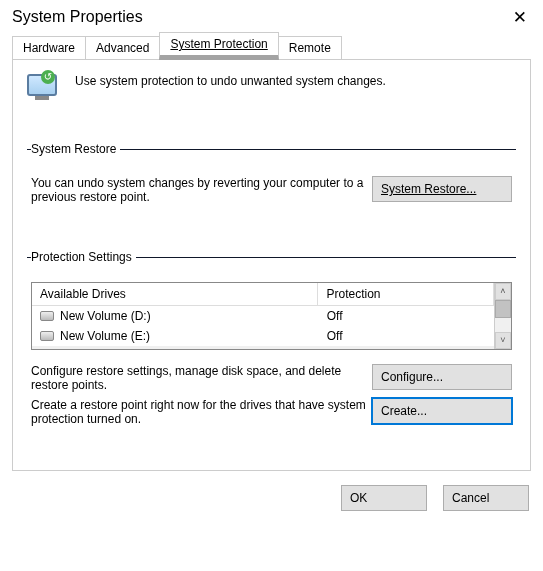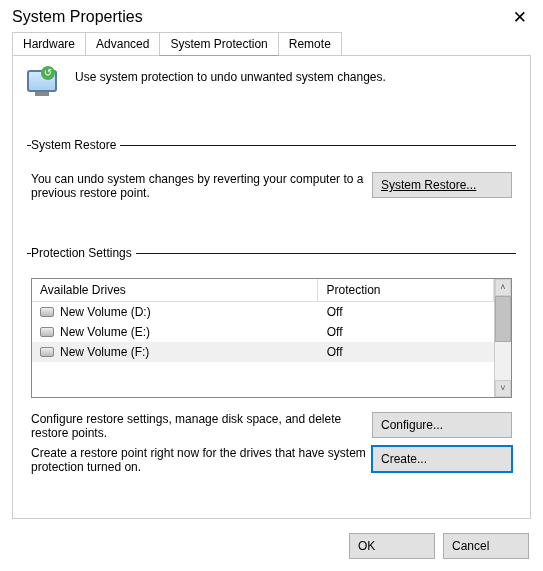--- a/index.html
+++ b/index.html
@@ -34,22 +34,23 @@
     .tab {
       border: 1px solid #ccc;
       padding: 4px 10px;
       background: #fff;
       cursor: pointer;
       font-size: 12px;
       margin-right: -1px;
       position: relative;
     }
     .tab.active {
-      border-bottom: 1px solid #a3a3a3;
+      border-bottom: 5px solid #a3a3a3;
       z-index: 2;
+      text-decoration: underline;
     }
     .tab-content {
       margin: 0 12px 8px 12px;
       border: 1px solid #ccc;
       border-top: 1px solid #ccc;
       margin-top: -1px;
       padding: 14px;
       background: #fff;
       position: relative;
     }
@@ -117,21 +118,21 @@
       font-size: 12px;
       font-family: inherit;
     }
     .btn.highlight {
       outline: 2px solid #0078d7;
       outline-offset: -1px;
     }
     .drive-table {
       border: 1px solid #888;
       margin: 4px 0 14px 0;
-      height: 120px;
+      height: 68px;
       display: flex;
     }
     .drive-table-body {
       flex: 1;
       overflow: hidden;
     }
     .dt-header {
       display: flex;
       background: #fff;
       border-bottom: 1px solid #ddd;
@@ -178,21 +179,21 @@
     .sb-thumb {
       position: absolute;
       top: 0; left: 0; right: 0;
       height: 55%;
       background: #c2c2c2;
       border: 1px solid #aaa;
     }
     .dlg-footer {
       display: flex;
       justify-content: flex-end;
-      gap: 8px;
+      gap: 16px;
       padding: 6px 14px 10px 0;
     }
     .dlg-footer .btn { min-width: 86px; }
     .btn.disabled { color: #888; }
     .underline-accel { text-decoration: underline; }
   </style>
 </head>
 <body>
 
 <div class="titlebar">

